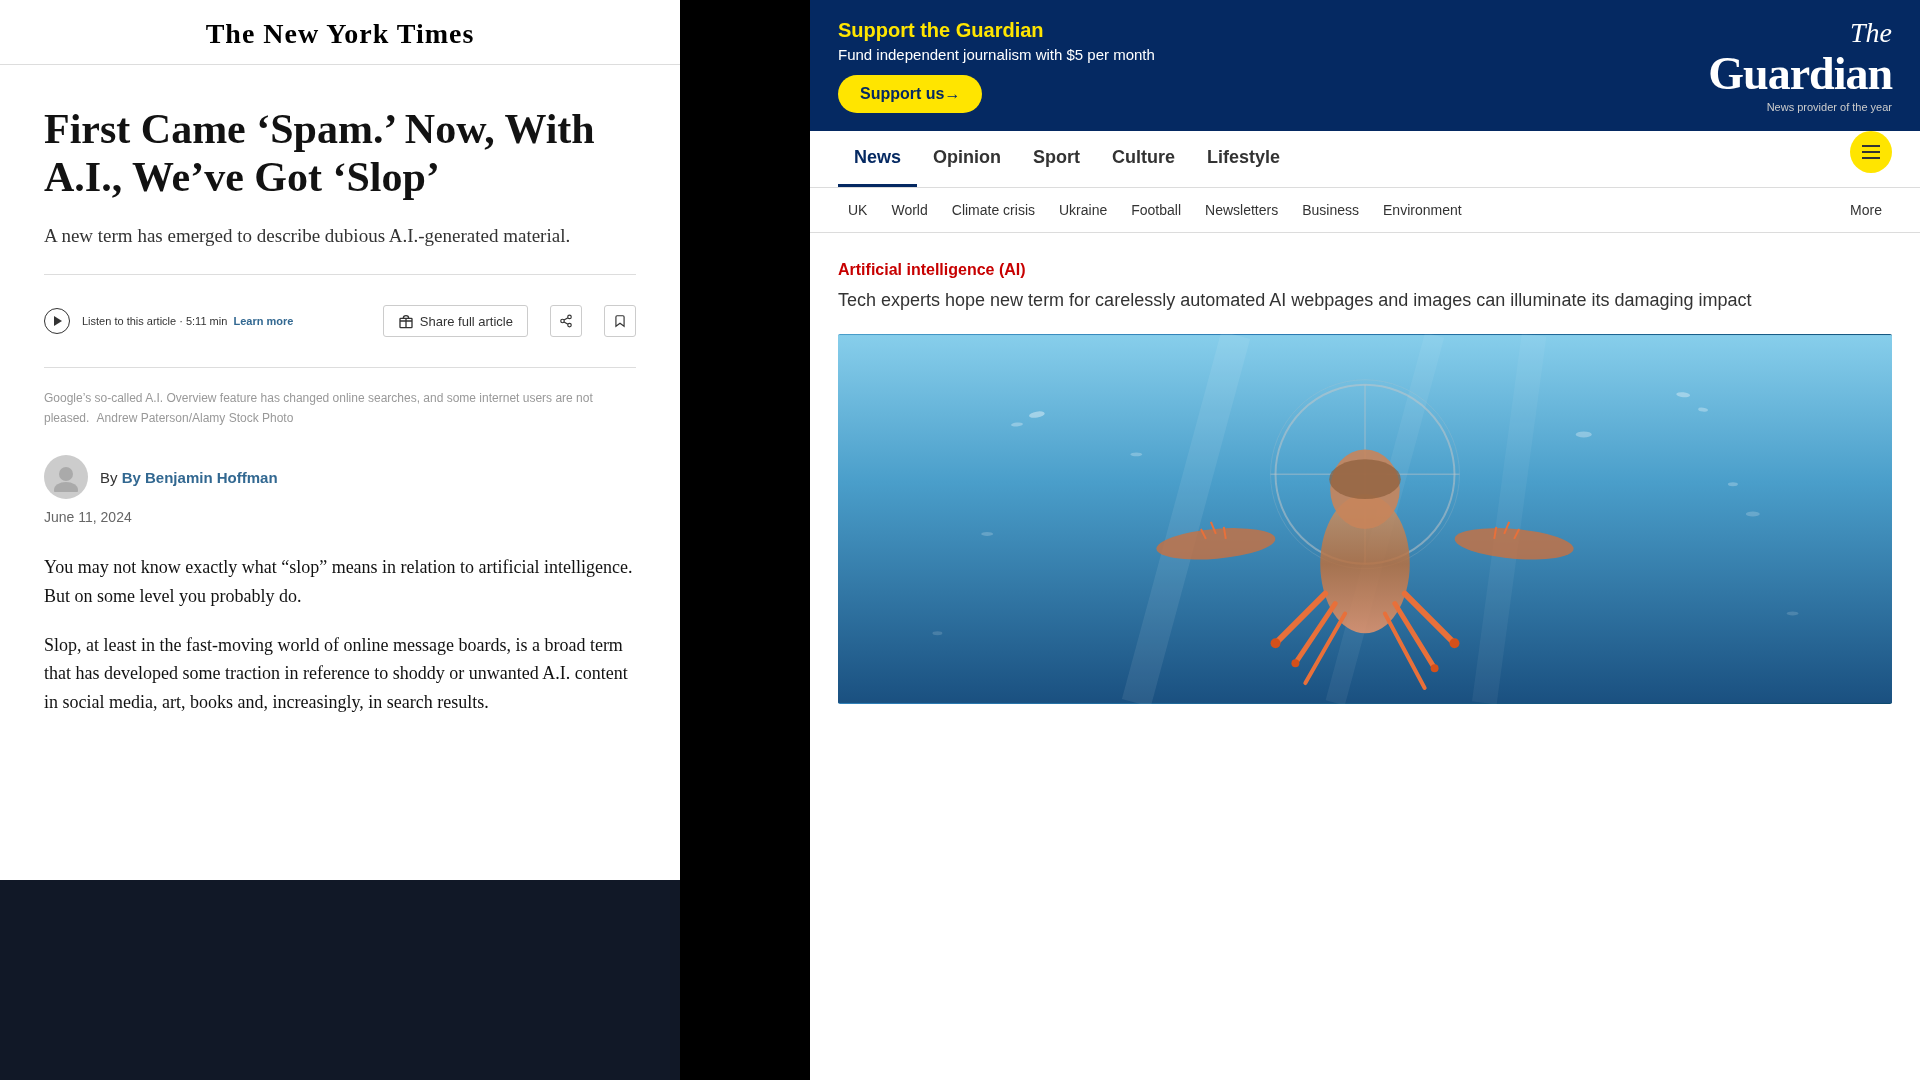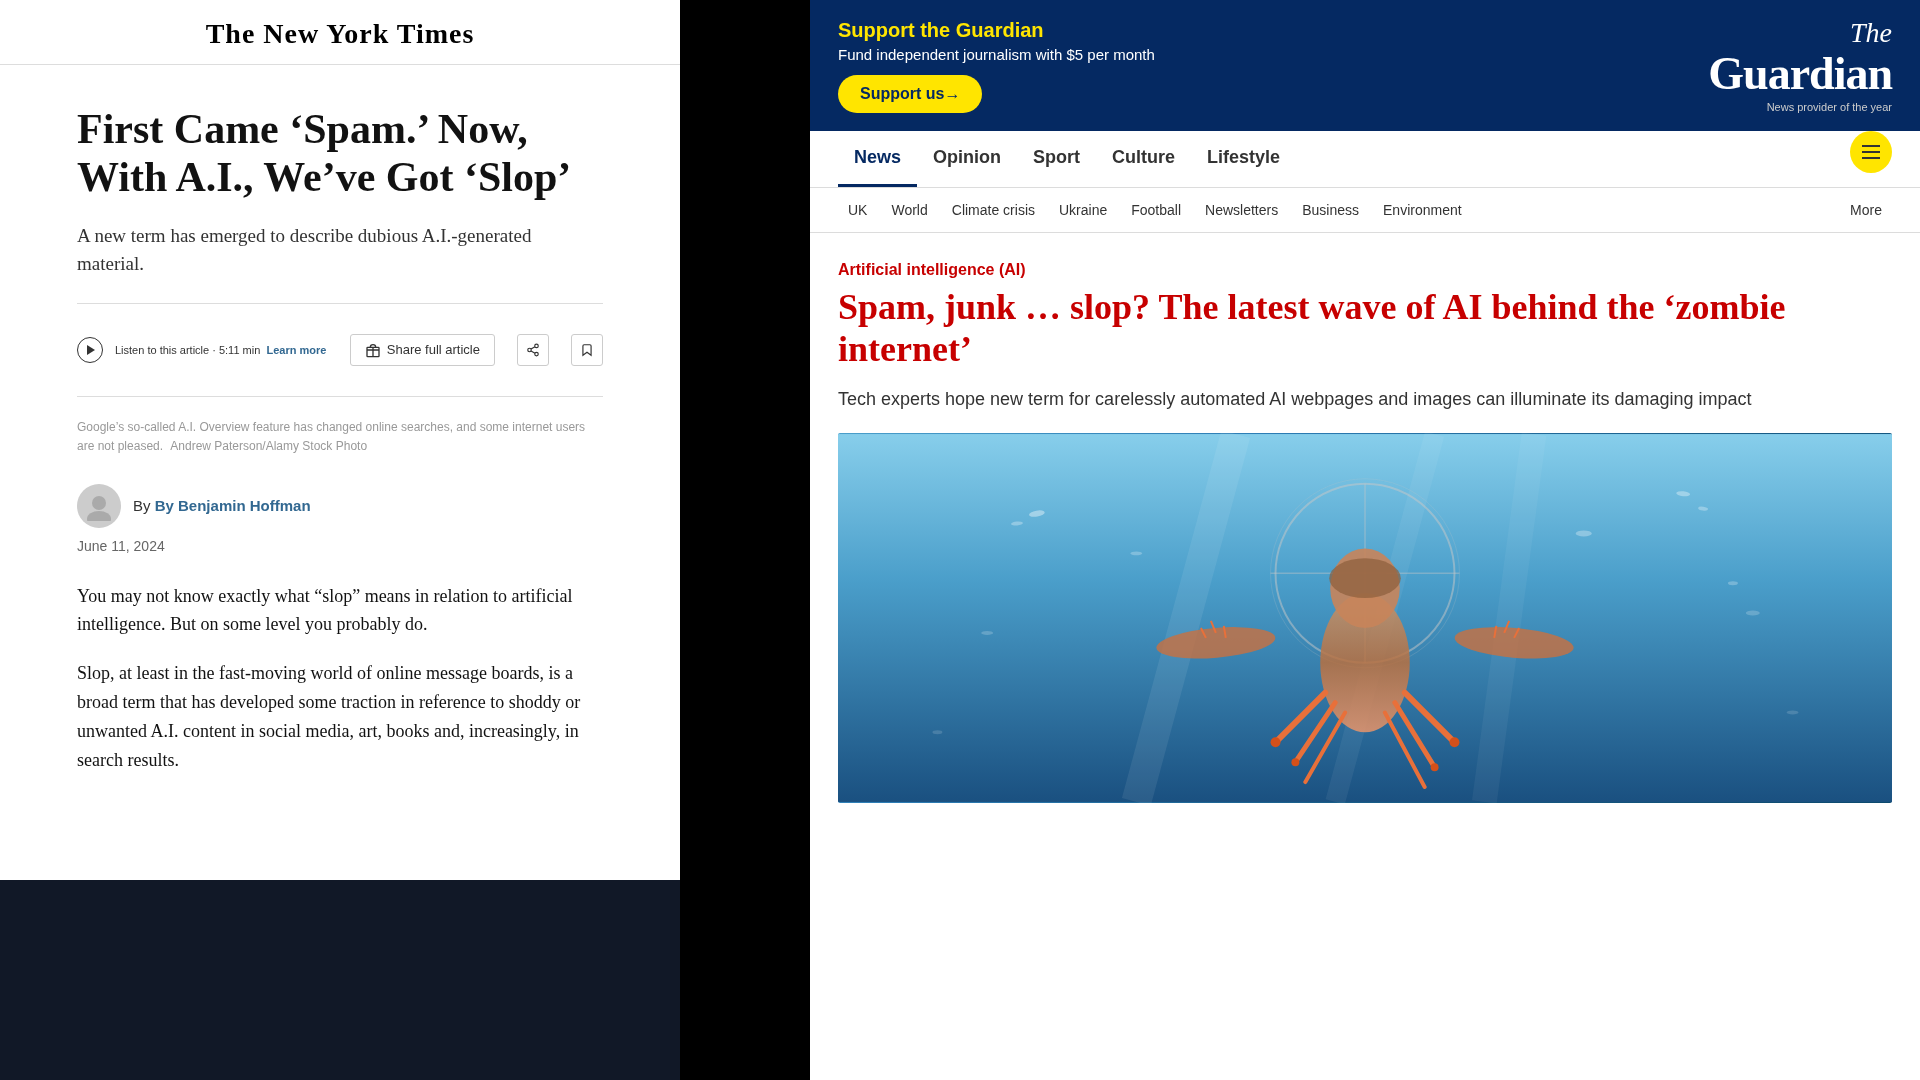--- a/index.html
+++ b/index.html
@@ -24,21 +24,21 @@
 
     .nyt-logo {
       font-family: 'Times New Roman', serif;
       font-size: 28px;
       font-weight: bold;
       letter-spacing: 1px;
       color: #000;
     }
 
     .nyt-content {
-      padding: 40px 77px;
+      padding: 40px 44px;
       flex: 1;
     }
 
     .nyt-headline {
       font-family: 'Times New Roman', serif;
       font-size: 42px;
       font-weight: bold;
       line-height: 1.15;
       color: #121212;
       margin-bottom: 20px;
@@ -528,21 +528,20 @@
     <a class="guardian-subnav-item">Ukraine</a>
     <a class="guardian-subnav-item">Football</a>
     <a class="guardian-subnav-item">Newsletters</a>
     <a class="guardian-subnav-item">Business</a>
     <a class="guardian-subnav-item">Environment</a>
     <span class="guardian-subnav-more">More</span>
   </div>
 
   <div class="guardian-article">
     <div class="guardian-section-label">Artificial intelligence (AI)</div>
-    <h1 class="guardian-article-headline">Spam, junk … slop? The latest wave of AI behind the ‘zombie internet’</h1>
     <p class="guardian-article-standfirst">Tech experts hope new term for carelessly automated AI webpages and images can illuminate its damaging impact</p>
 
     <div class="guardian-article-image">
       <svg class="underwater-scene" viewBox="0 0 1060 370" xmlns="http://www.w3.org/2000/svg">
 
         <defs>
           <linearGradient id="bg" x1="0%" y1="0%" x2="0%" y2="100%">
             <stop offset="0%" style="stop-color:#87CEEB;stop-opacity:1"></stop>
             <stop offset="40%" style="stop-color:#4a9eca;stop-opacity:1"></stop>
             <stop offset="100%" style="stop-color:#1a5080;stop-opacity:1"></stop>

